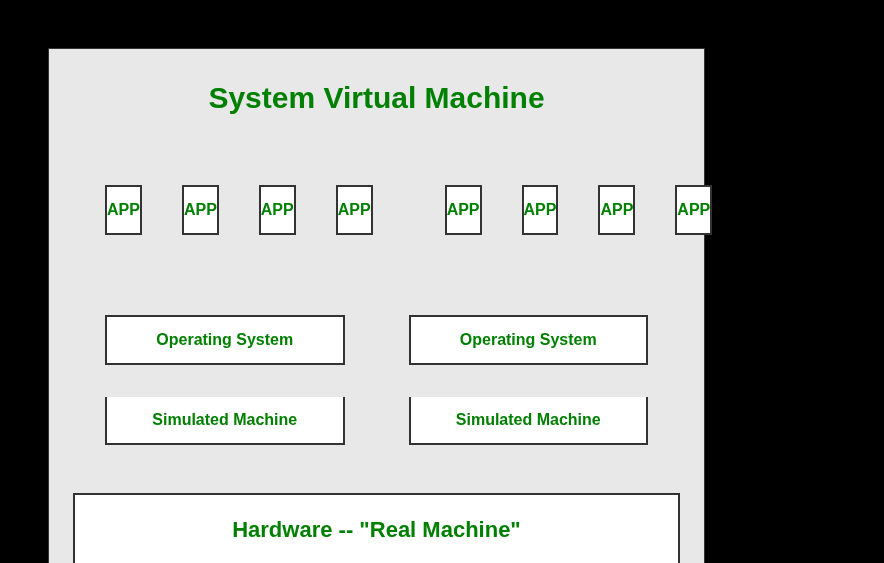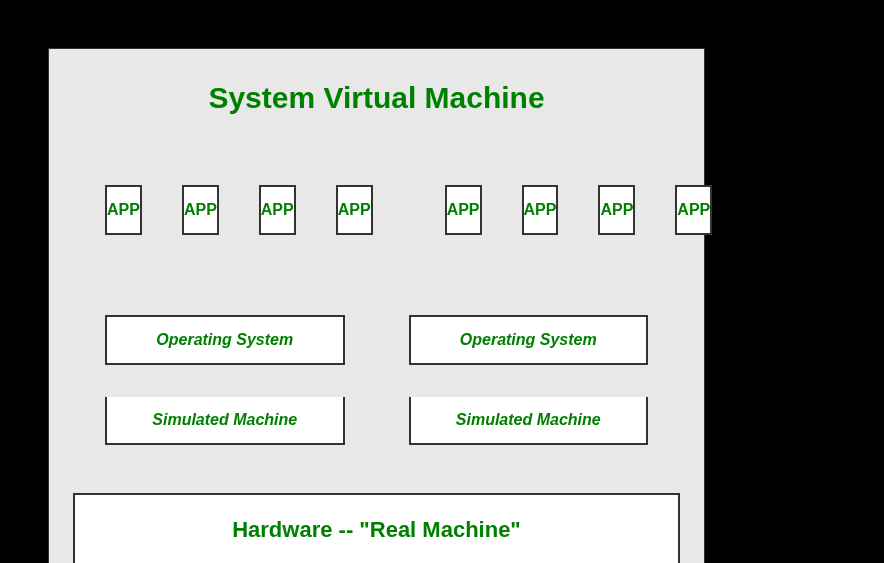--- a/index.html
+++ b/index.html
@@ -39,21 +39,20 @@
       border: 2px solid #333;
       color: #008000;
       font-weight: bold;
       font-size: 16px;
       text-align: center;
       padding: 14px 0;
     }
     .vm-row {
       display: flex;
       margin-bottom: 8px;
-      font-style: italic;
     }
     .vm-col {
       flex: 1;
       display: flex;
       flex-direction: column;
     }
     .os-box, .sim-box {
       background: #fff;
       border: 2px solid #333;
       color: #008000;

